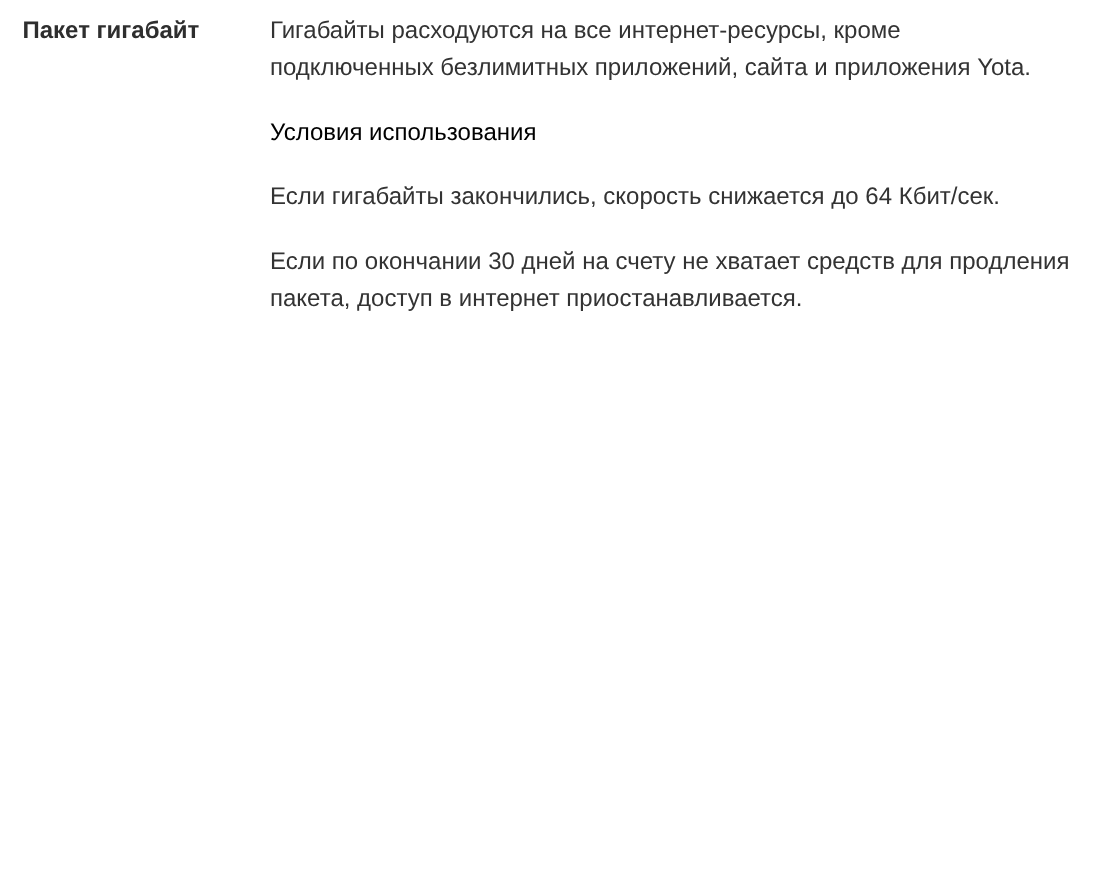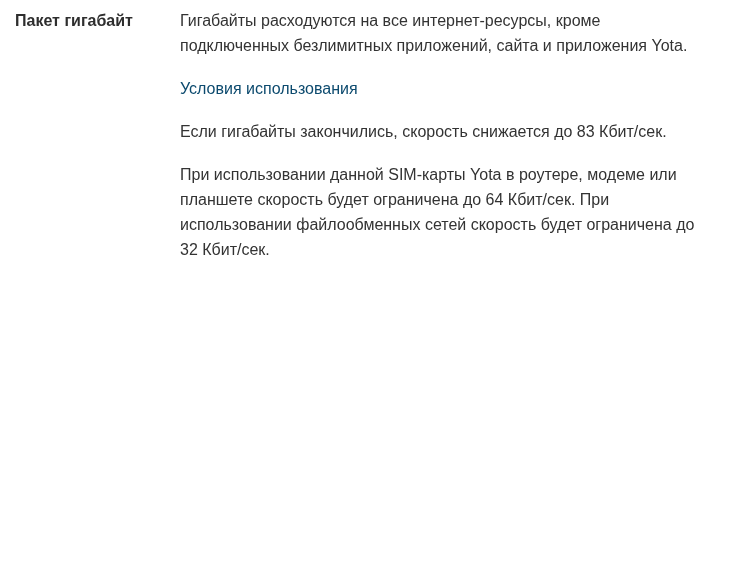--- a/index.html
+++ b/index.html
@@ -29,35 +29,35 @@
   }
   .section-content {
     max-width: 537px;
     font-size: 16px;
     line-height: 25px;
   }
   .section-content p {
     margin: 0 3px 18px 0;
   }
   .muted-heading {
-    color: #0c4a6e;
+    color: #000000;
   }
 </style>
 </head>
 <body>
 
 <div class="panel">
   <div class="section-label">Пакет гигабайт</div>
 
   <div class="section-content">
     <p>Гигабайты расходуются на все интернет-ресурсы, кроме подключенных безлимитных приложений, сайта и приложения Yota.</p>
 
 
     <p class="muted-heading">Условия использования</p>
 
 
-    <p>Если гигабайты закончились, скорость снижается до 83 Кбит/сек.</p>
+    <p>Если гигабайты закончились, скорость снижается до 64 Кбит/сек.</p>
 
+    <p>Если по окончании 30 дней на счету не хватает средств для продления пакета, доступ в интернет приостанавливается.</p>
 
-    <p>При использовании данной SIM-карты Yota в роутере, модеме или планшете скорость будет ограничена до 64 Кбит/сек. При использовании файлообменных сетей скорость будет ограничена до 32 Кбит/сек.</p>
 
   </div>
 </div>
 
 </body></html>

